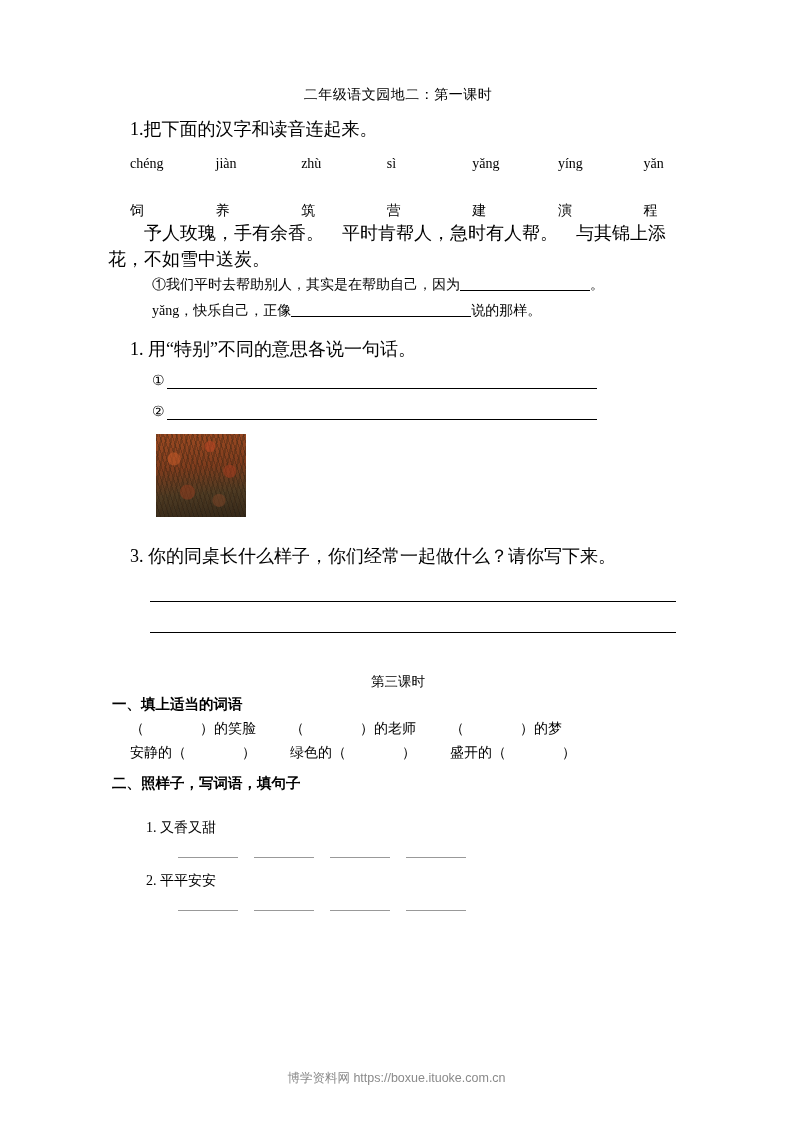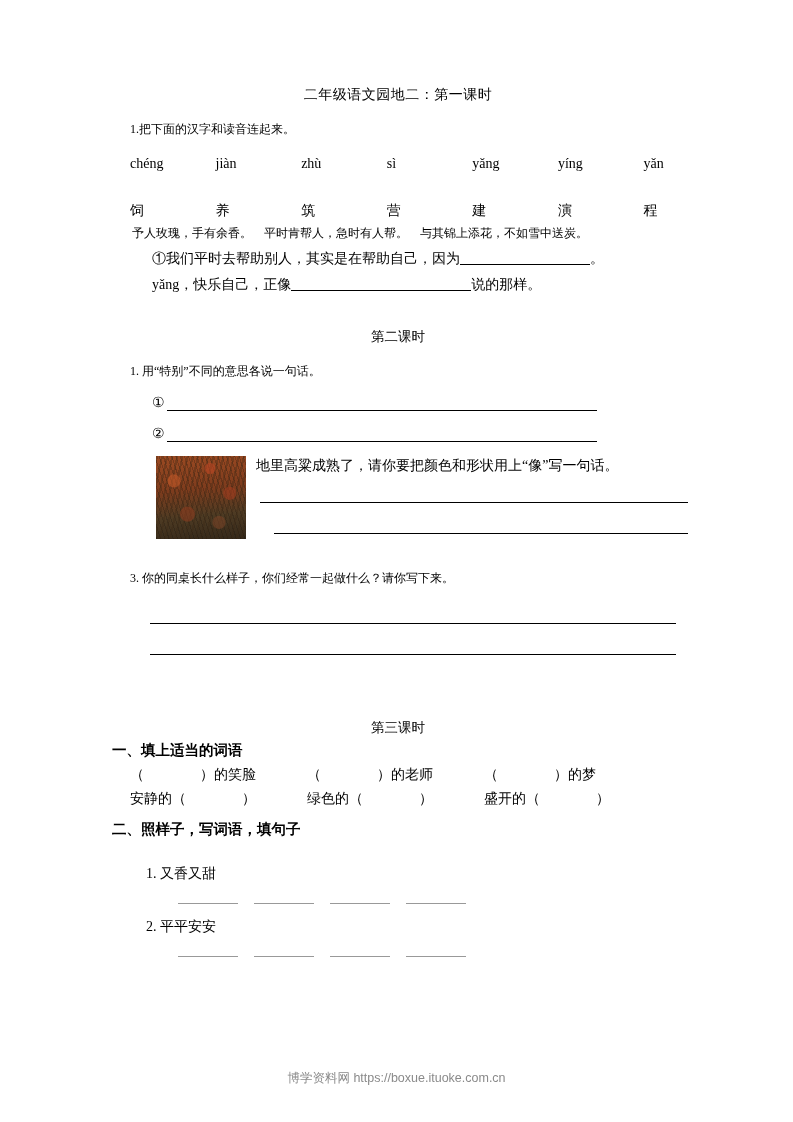--- a/index.html
+++ b/index.html
@@ -34,21 +34,21 @@
     font-size: 14px;
     letter-spacing: 0.5px;
     margin: 0 0 12px 0;
   }
   .section-title {
     text-align: center;
     font-size: 13.5px;
     margin: 0;
   }
   .line {
-    font-size: 12px;
+    font-size: 18px;
     line-height: 26px;
     margin: 0;
   }
   .indent1 { text-indent: 2em; font-family: Liberation Serif, serif; }
   .small-indent { padding-left: 22px; }
 
   
   .pinyin-row, .hanzi-row {
     display: flex;
     margin: 0;
@@ -145,21 +145,20 @@
     font-size: 14.5px;
     font-weight: bold;
     margin: 0;
     padding-left: 4px;
   }
   .paren-row {
     display: flex;
     font-size: 14px;
     padding-left: 22px;
     margin-top: 6px;
-    gap: 17px;
   }
   .paren-row .cell { width: 160px; }
 
   .word-line {
     font-size: 14px;
     padding-left: 38px;
     margin: 0;
   }
   .small-blanks {
     display: flex;
@@ -218,49 +217,43 @@
     <p class="line indent1">予人玫瑰，手有余香。　平时肯帮人，急时有人帮。　与其锦上添花，不如雪中送炭。</p>
 
     <p class="q-line" style="padding-left:44px">
       <span>①我们平时去帮助别人，其实是在帮助自己，因为</span><span class="u" style="width:130px"></span><span>。</span>
     </p>
 
     <p class="q-line" style="padding-left:44px">
       <span>yǎng，快乐自己，正像</span><span class="u" style="width:180px"></span><span>说的那样。</span>
     </p>
 
-    <p class="section-title" style="margin-top:30px">第二课时</p>
 
     <p class="line small-indent" style="margin-top:12px">1. 用“特别”不同的意思各说一句话。</p>
 
     <div class="num-blank" style="padding-left:44px">
       <span>①</span>
       <span class="u-long"></span>
     </div>
     <div class="num-blank" style="padding-left:44px;margin-top:14px">
       <span>②</span>
       <span class="u-long"></span>
     </div>
 
 
     <div class="img-block">
       <div class="photo"></div>
-      <div class="img-text">
-        <div class="t">地里高粱成熟了，请你要把颜色和形状用上“像”写一句话。</div>
-        <div class="r1"></div>
-        <div class="r2"></div>
-      </div>
     </div>
 
     <p class="line small-indent" style="margin-top:26px">3. 你的同桌长什么样子，你们经常一起做什么？请你写下来。</p>
 
     <div class="wide-rule" style="margin-top:32px"></div>
     <div class="wide-rule" style="margin-top:30px"></div>
 
-    <p class="section-title" style="margin-top:64px">第三课时</p>
+    <p class="section-title" style="margin-top:40px">第三课时</p>
 
     <p class="bold-head" style="margin-top:4px">一、填上适当的词语</p>
 
     <div class="paren-row">
       <span class="cell">（　　　　）的笑脸</span>
       <span class="cell">（　　　　）的老师</span>
       <span class="cell">（　　　　）的梦</span>
     </div>
     <div class="paren-row">
       <span class="cell">安静的（　　　　）</span>

